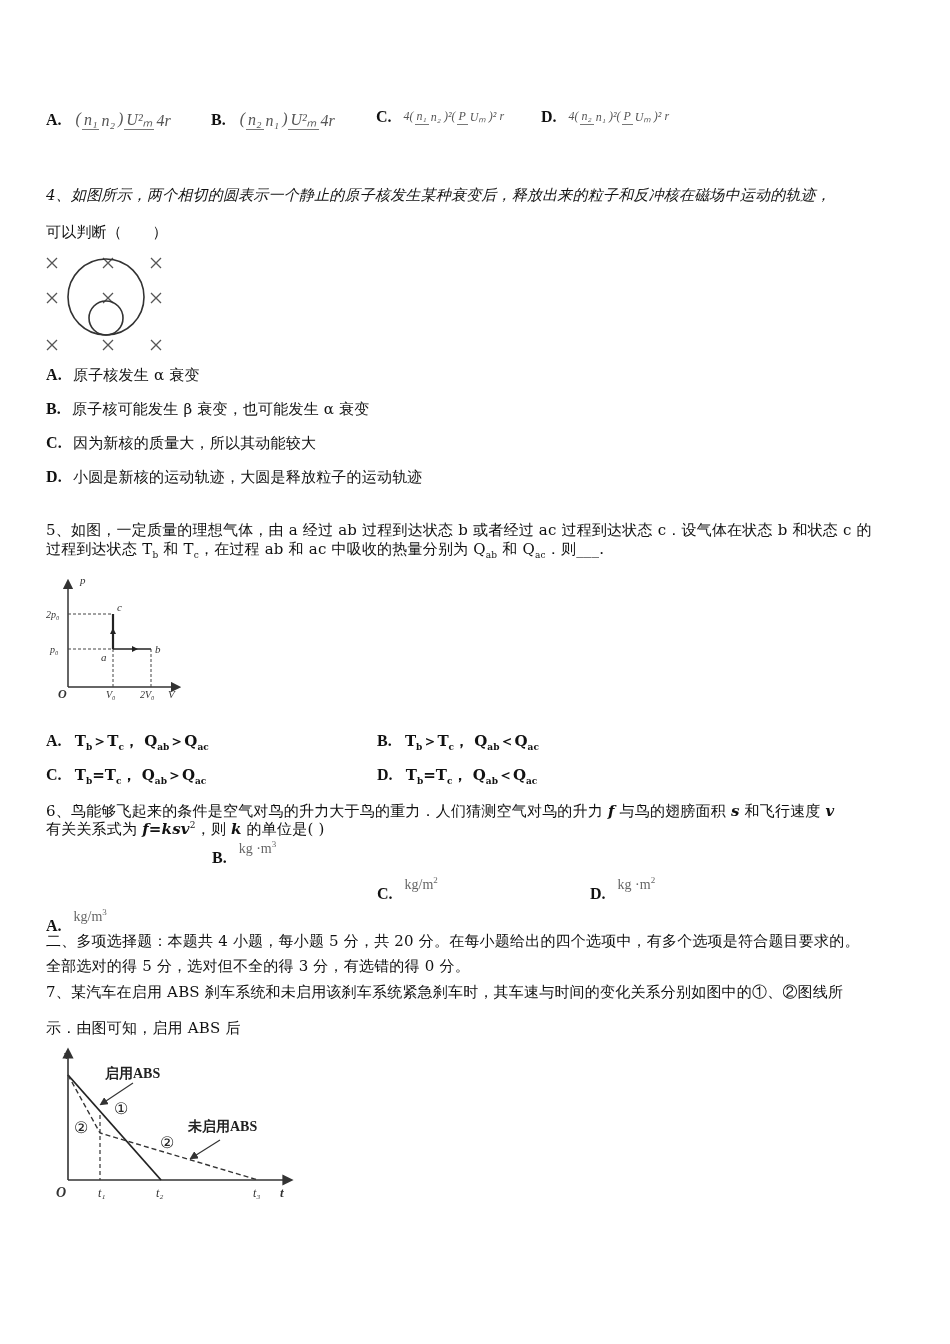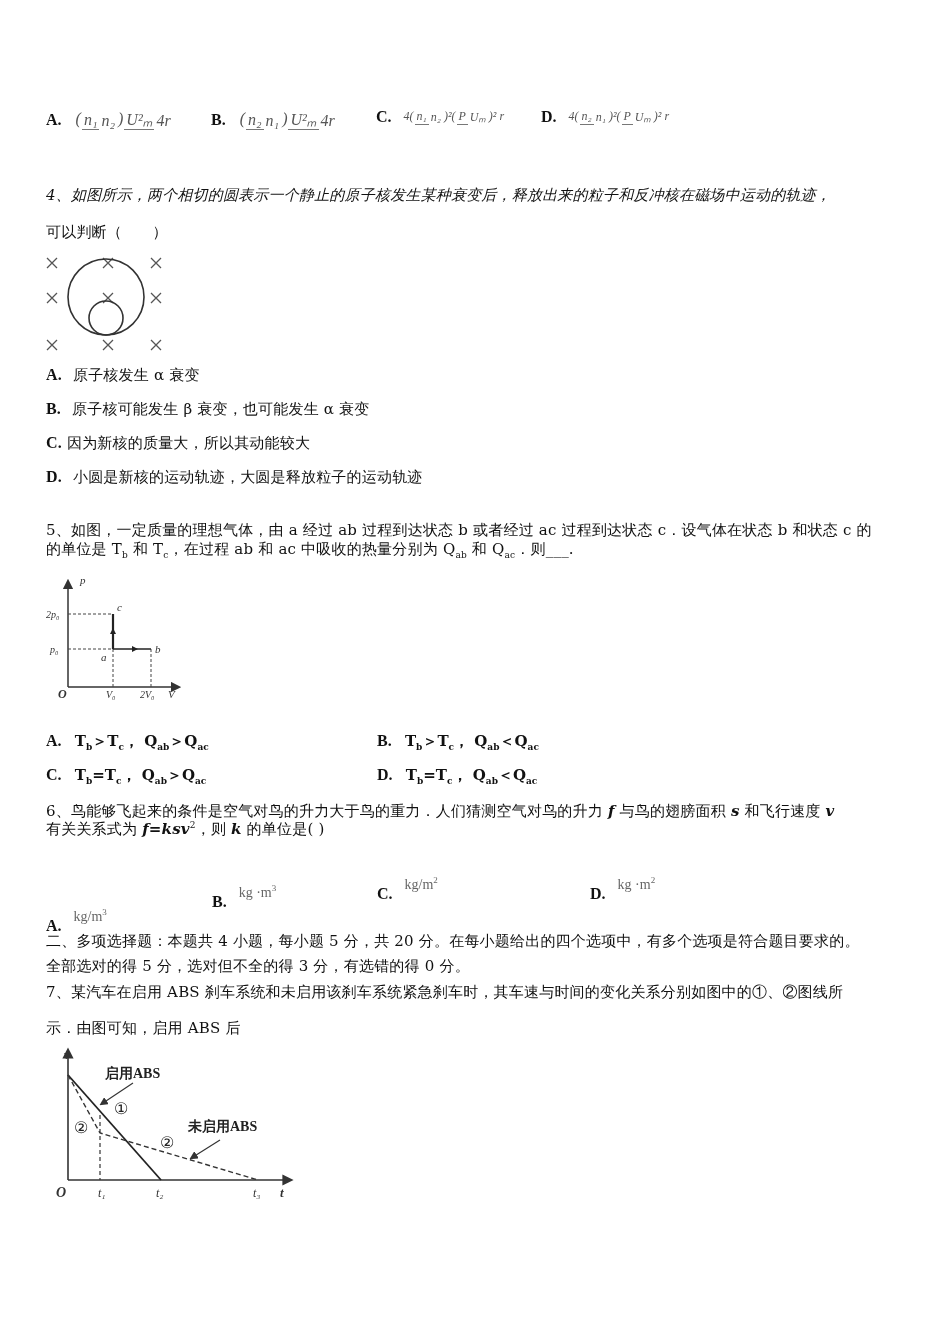--- a/index.html
+++ b/index.html
@@ -94,30 +94,30 @@
 <div class="line" style="top:366px;">
   <span class="opt-label">A.</span>
   <span style="margin-left:6px;">原子核发生 α 衰变</span>
 </div>
 <div class="line" style="top:400px;">
   <span class="opt-label">B.</span>
   <span style="margin-left:6px;">原子核可能发生 β 衰变，也可能发生 α 衰变</span>
 </div>
 <div class="line" style="top:434px;">
   <span class="opt-label">C.</span>
-  <span style="text-align:center;">因为新核的质量大，所以其动能较大</span>
+  <span style="margin-left:6px;text-align:center;">因为新核的质量大，所以其动能较大</span>
 </div>
 <div class="line" style="top:468px;">
   <span class="opt-label">D.</span>
   <span style="margin-left:6px;">小圆是新核的运动轨迹，大圆是释放粒子的运动轨迹</span>
 </div>
 
 <div class="line" style="top:521px;">5、如图，一定质量的理想气体，由 a 经过 ab 过程到达状态 b 或者经过 ac 过程到达状态 c．设气体在状态 b 和状态 c 的</div>
 <div class="line" style="top:540px;">
-  <span>的单位是 T</span><sub>b</sub><span> 和 T</span><sub>c</sub><span>，在过程 ab 和 ac 中吸收的热量分别为 Q</span><sub>ab</sub><span> 和 Q</span><sub>ac</sub><span>．则___.</span>
+  <span>过程到达状态 T</span><sub>b</sub><span> 和 T</span><sub>c</sub><span>，在过程 ab 和 ac 中吸收的热量分别为 Q</span><sub>ab</sub><span> 和 Q</span><sub>ac</sub><span>．则___.</span>
 </div>
 
 <svg class="abs" style="left:44px;top:572px;" width="145" height="135">
   <defs>
     <marker id="arr" markerWidth="7" markerHeight="7" refX="3.5" refY="3.5" orient="auto">
       <path d="M0,0 L7,3.5 L0,7 z" fill="#333"></path>
     </marker>
   </defs>
   <line x1="24" y1="115" x2="24" y2="12" stroke="#333" stroke-width="1.5" marker-end="url(#arr)"></line>
   <line x1="24" y1="115" x2="132" y2="115" stroke="#333" stroke-width="1.5" marker-end="url(#arr)"></line>
@@ -165,21 +165,21 @@
 <div class="line" style="top:802px;">
   <span>6、鸟能够飞起来的条件是空气对鸟的升力大于鸟的重力．人们猜测空气对鸟的升力 </span><i class="bold">f</i><span> 与鸟的翅膀面积 </span><i class="bold">s</i><span> 和飞行速度 </span><i class="bold">v</i>
 </div>
 <div class="line" style="top:820px;">
   <span>有关关系式为 </span><i class="bold">f=ksv</i><sup>2</sup><span>，则 </span><i class="bold">k</i><span> 的单位是( )</span>
 </div>
 
 <div class="abs" style="top:916px;left:46px;">
   <span class="opt-label">A.</span><span class="unit"><span>kg/m</span><sup>3</sup></span>
 </div>
-<div class="abs" style="top:892px;left:212px;">
+<div class="abs" style="top:848px;left:212px;">
   <span class="opt-label">B.</span><span class="unit"><span>kg ·m</span><sup>3</sup></span>
 </div>
 <div class="abs" style="top:884px;left:377px;">
   <span class="opt-label">C.</span><span class="unit"><span>kg/m</span><sup>2</sup></span>
 </div>
 <div class="abs" style="top:884px;left:542px;margin-left:48px;">
   <span class="opt-label">D.</span><span class="unit"><span>kg ·m</span><sup>2</sup></span>
 </div>
 
 <div class="line" style="top:932px;">二、多项选择题：本题共 4 小题，每小题 5 分，共 20 分。在每小题给出的四个选项中，有多个选项是符合题目要求的。</div>

